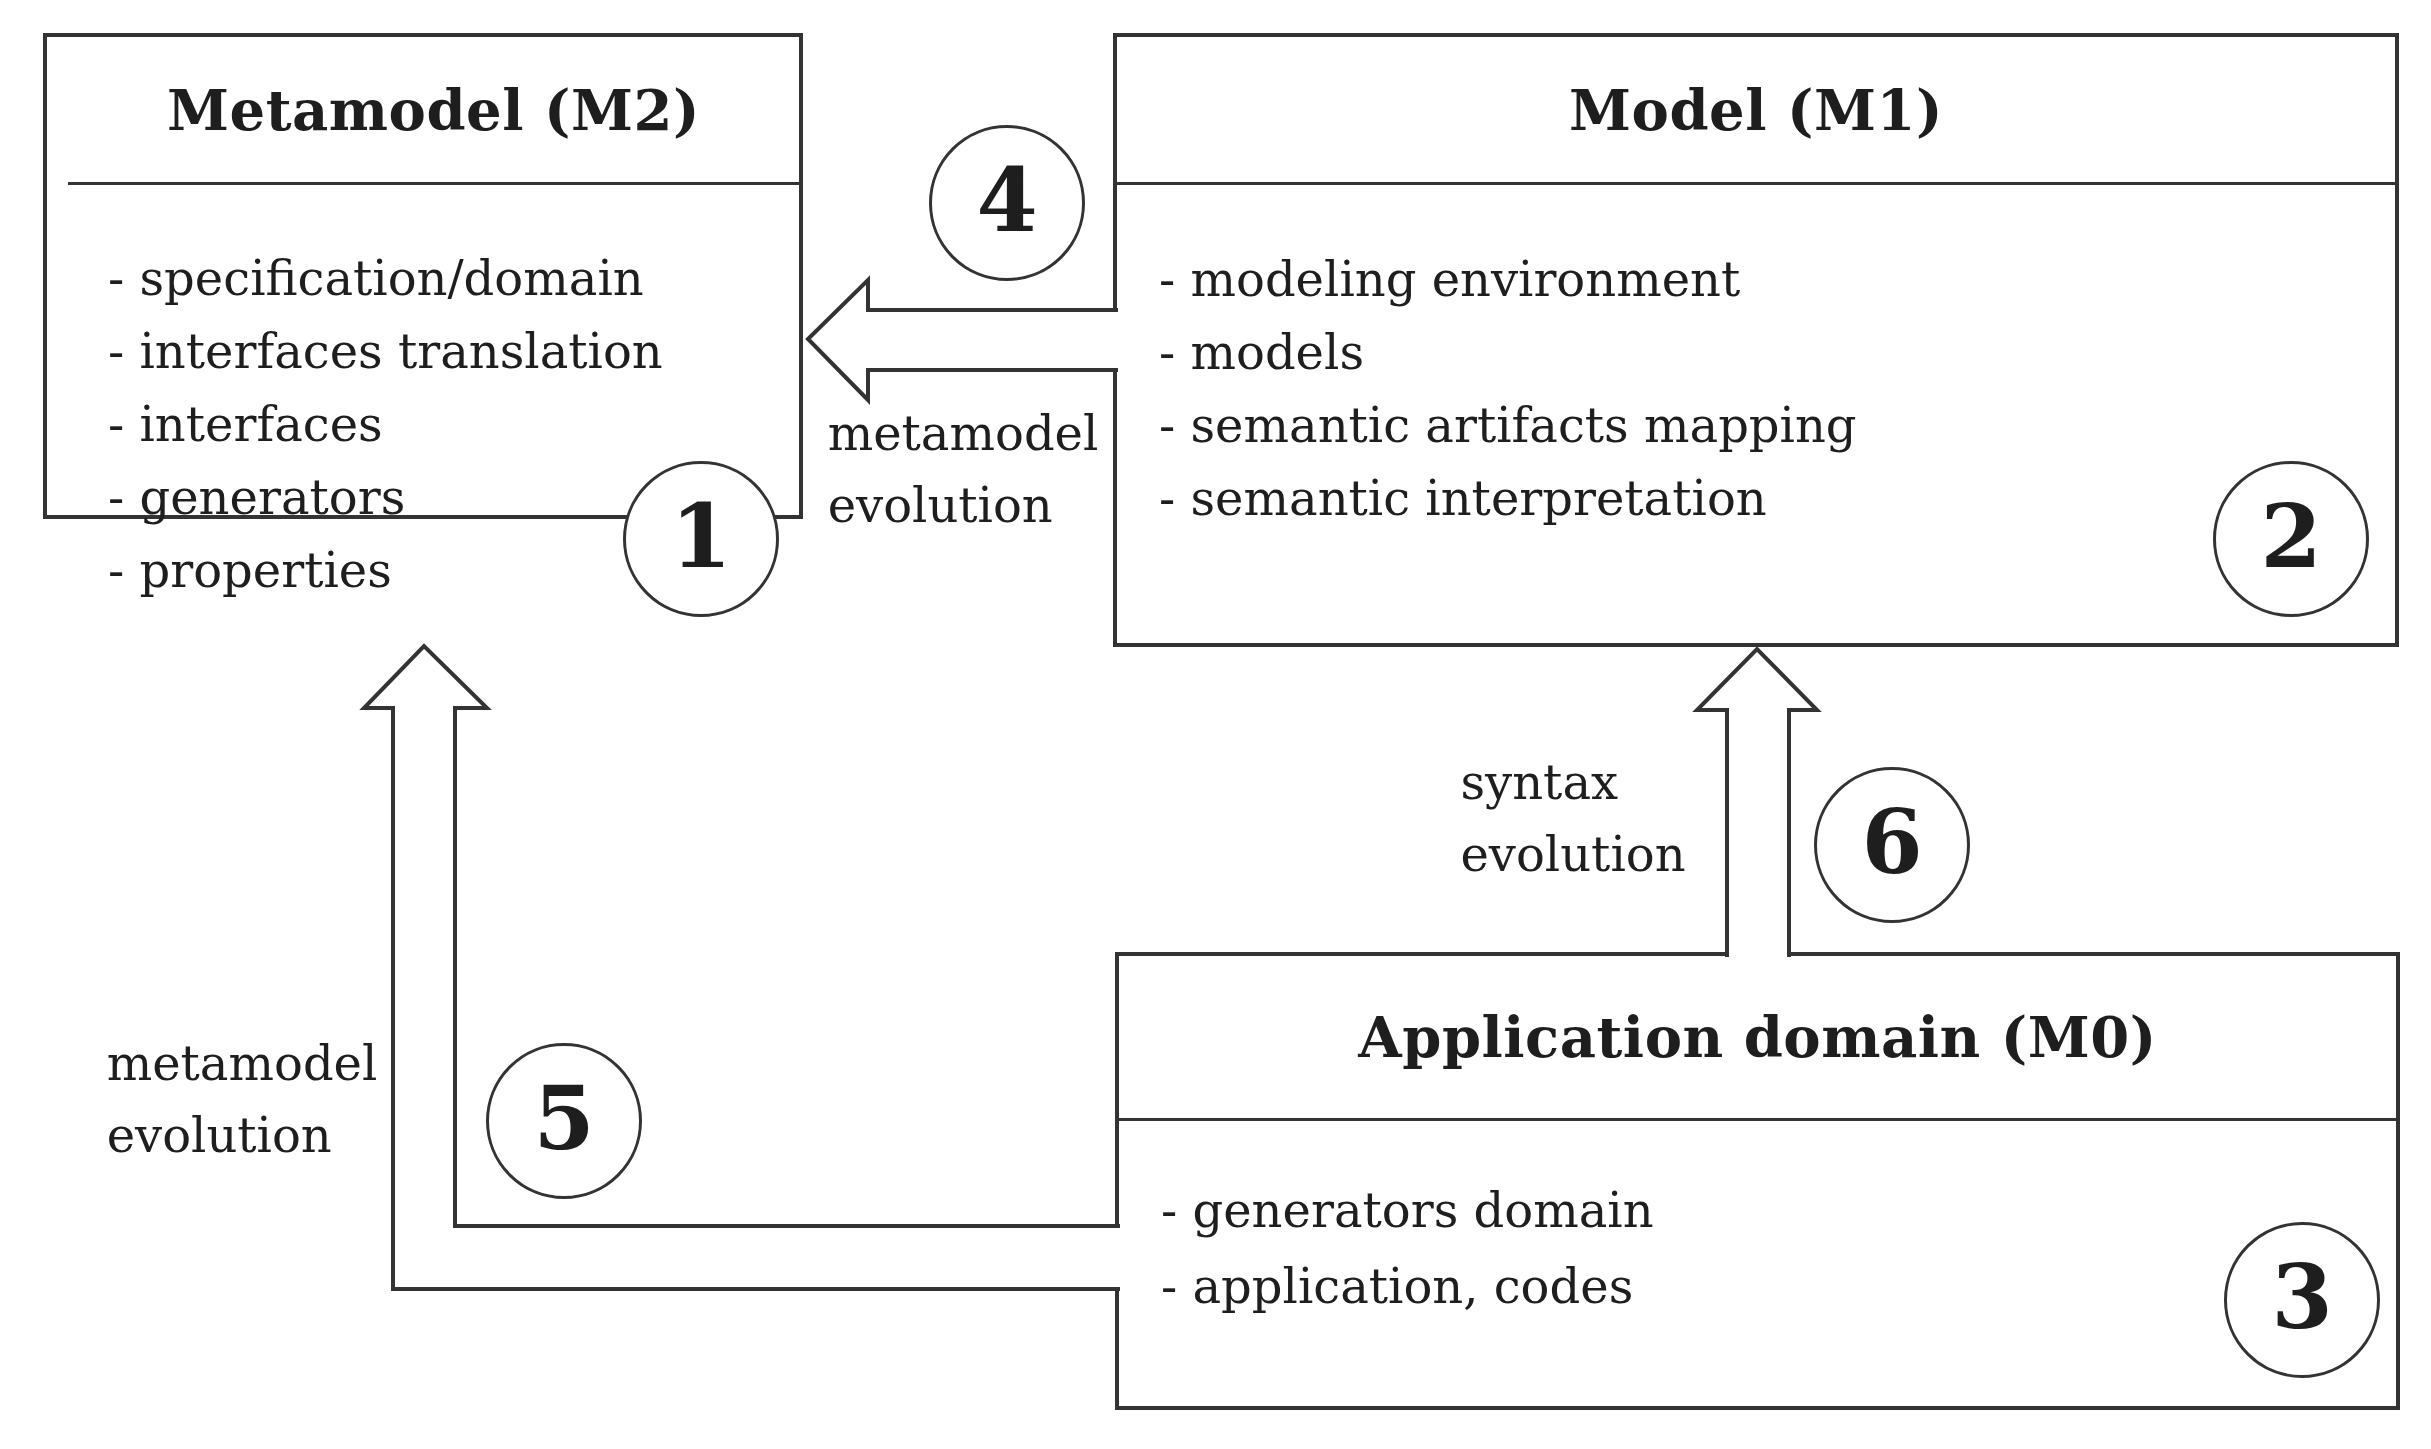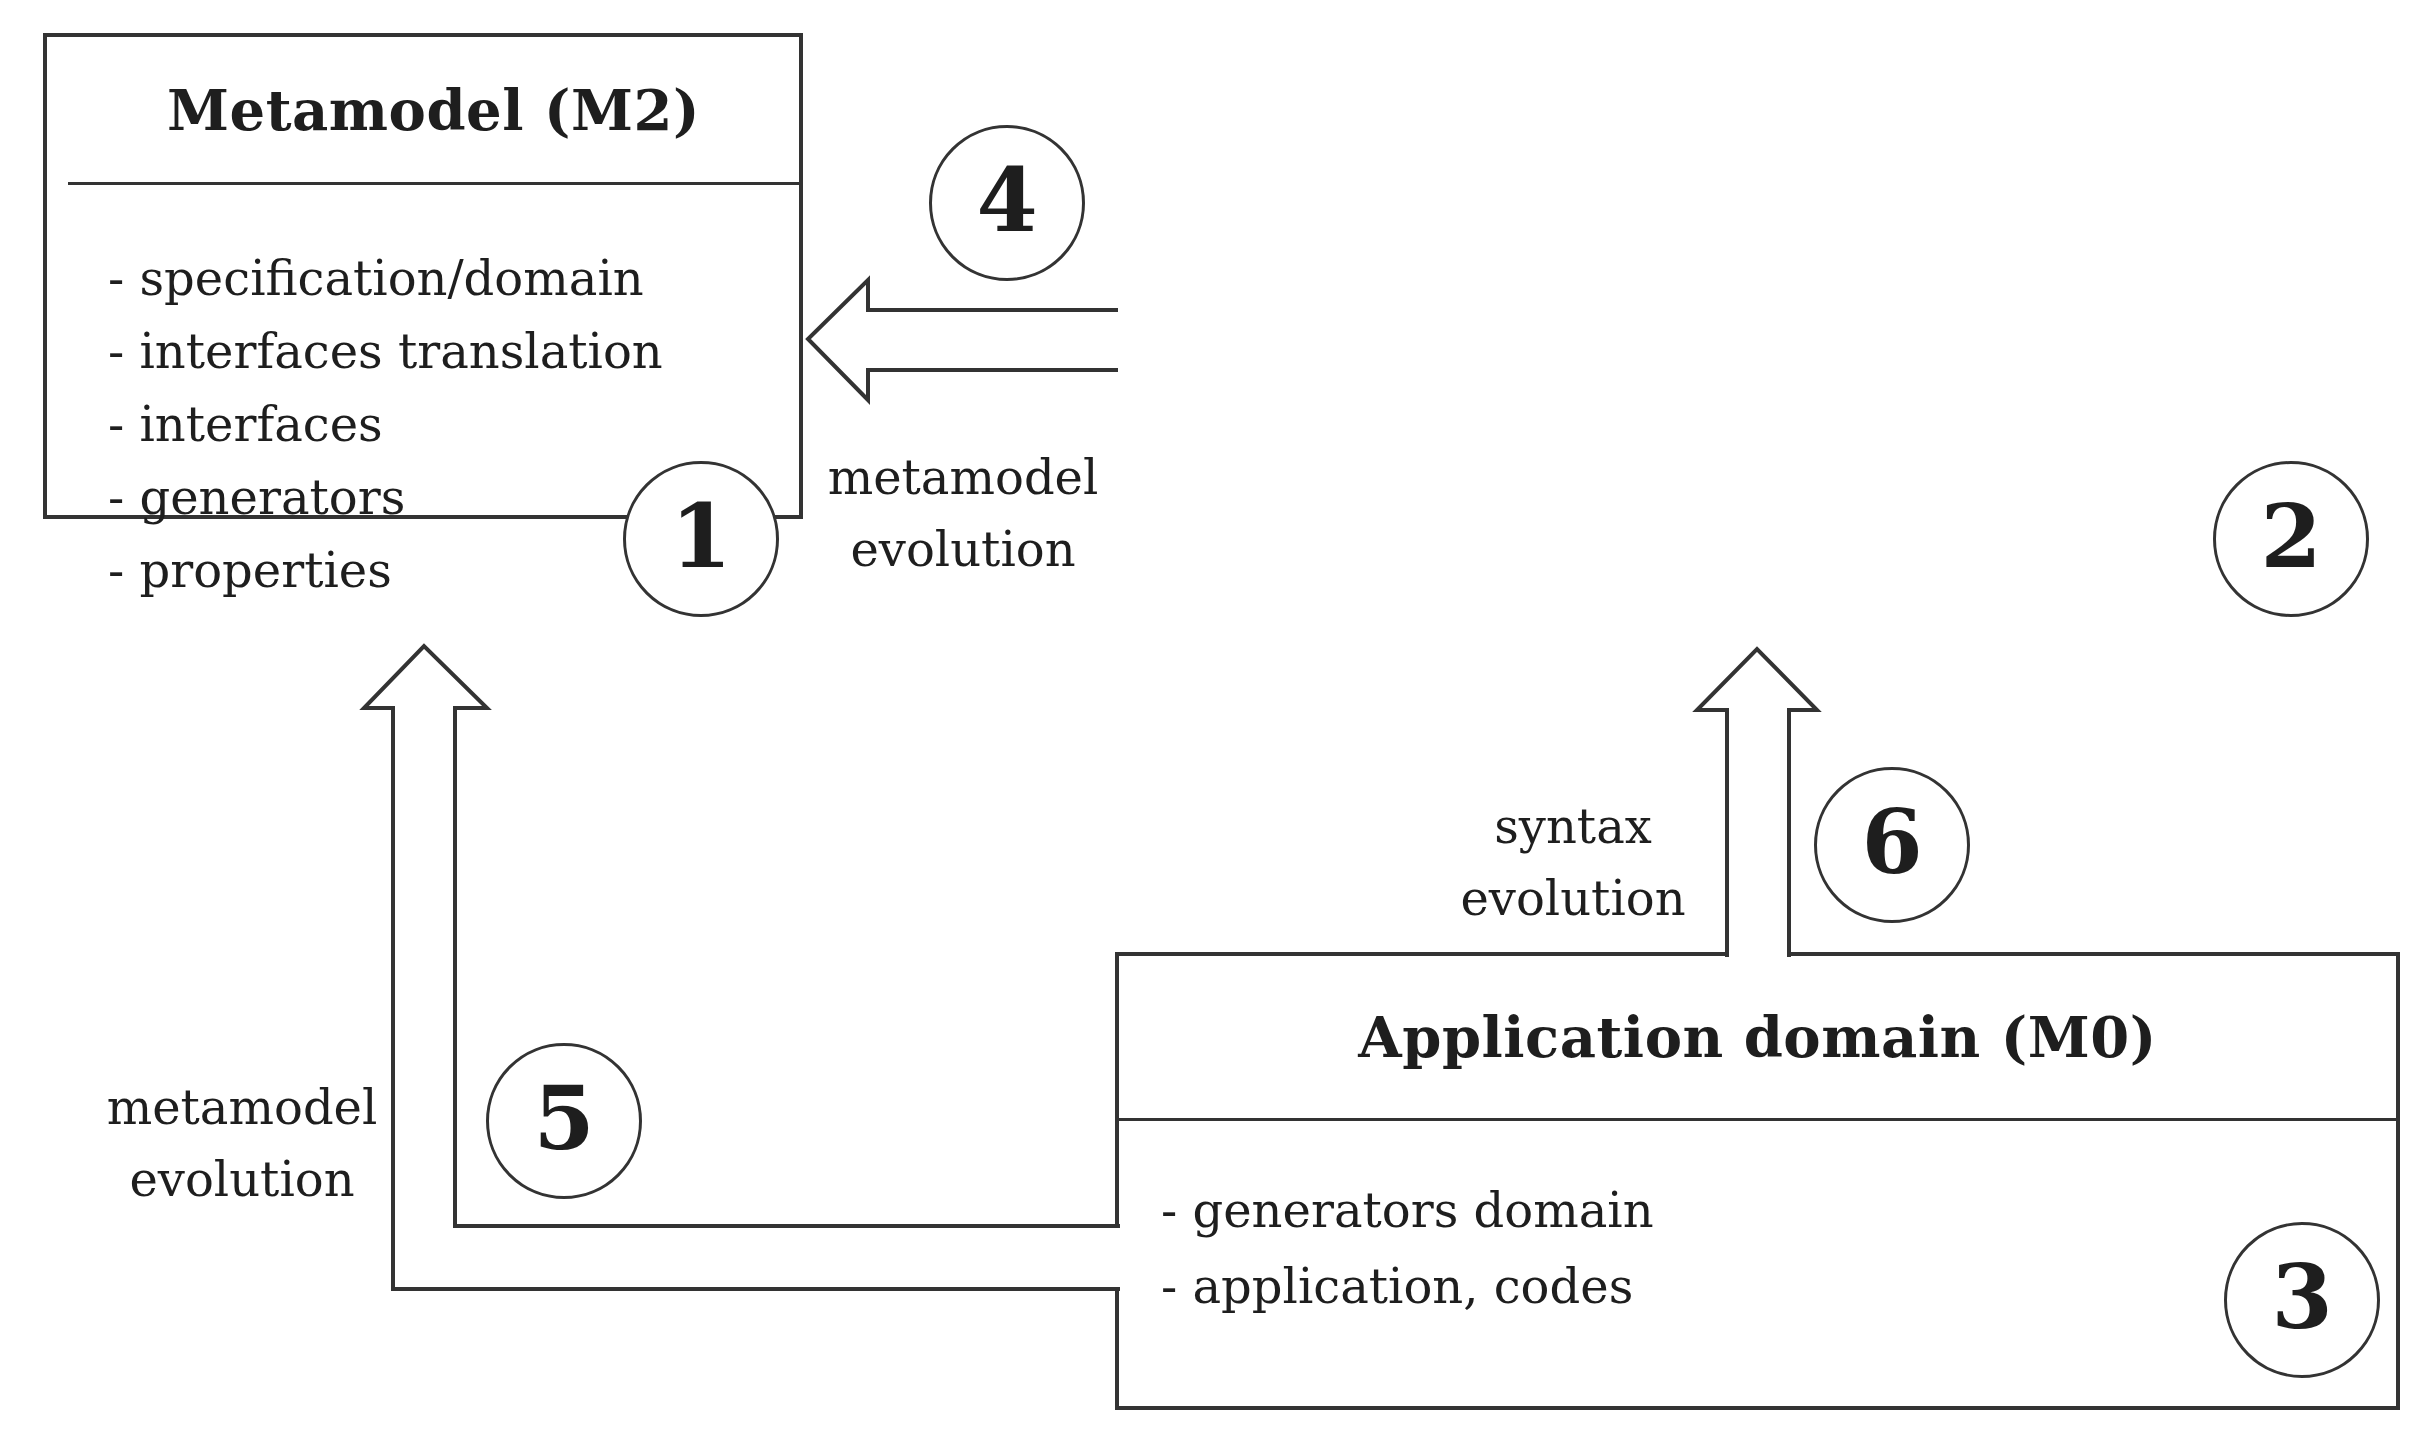--- a/index.html
+++ b/index.html
@@ -68,46 +68,56 @@
     box-sizing:border-box;
     display:flex;align-items:center;justify-content:center;
     font-weight:bold;
     font-size:88px;
     padding-bottom:6px;
     z-index:3;
   }
   .arrow-label{
     position:absolute;
     transform:translate(-50%,0);
-    text-align:center;
+    text-align:left;
     font-size:48px;
     line-height:72px;
     white-space:nowrap;
     z-index:3;
-    margin-top:44px;
   }
 </style>
 </head>
 <body>
 
 <div id="canvas">
 
   <div class="box" id="m2-box" style="left:43px;top:33px;width:760px;height:486px;padding-left:21px;">
     <div class="box-header">
       <span class="box-title">Metamodel (M2)</span>
     </div>
     <div class="box-body">
       <div class="item">- specification/domain</div>
       <div class="item">- interfaces translation</div>
       <div class="item">- interfaces</div>
       <div class="item">- generators</div>
       <div class="item">- properties</div>
     </div>
   </div>
 
+  <div class="box" id="m1-box" style="left:1113px;top:33px;width:1286px;height:614px;">
+    <div class="box-header">
+      <span class="box-title">Model (M1)</span>
+    </div>
+    <div class="box-body">
+      <div class="item">- modeling environment</div>
+      <div class="item">- models</div>
+      <div class="item">- semantic artifacts mapping</div>
+      <div class="item">- semantic interpretation</div>
+    </div>
+  </div>
 
   <div class="box" id="m0-box" style="left:1115px;top:952px;width:1285px;height:458px;">
     <div class="box-header">
       <span class="box-title">Application domain (M0)</span>
     </div>
     <div class="box-body">
       <div class="item">- generators domain</div>
       <div class="item">- application, codes</div>
     </div>
   </div>

